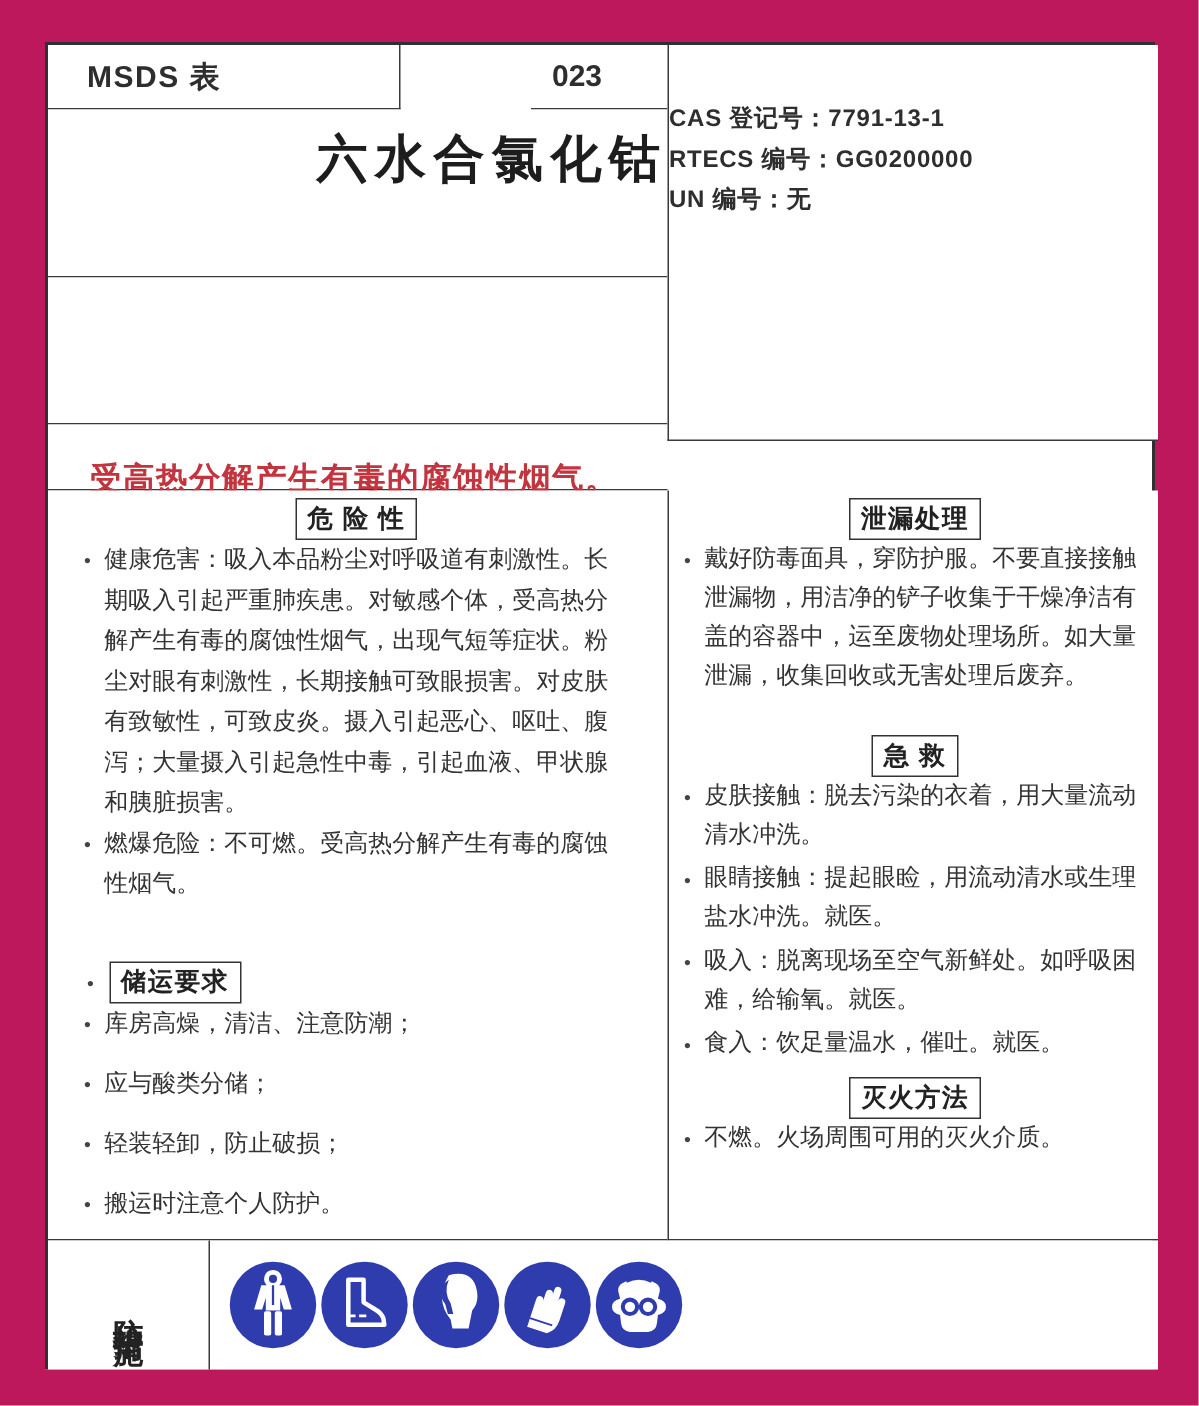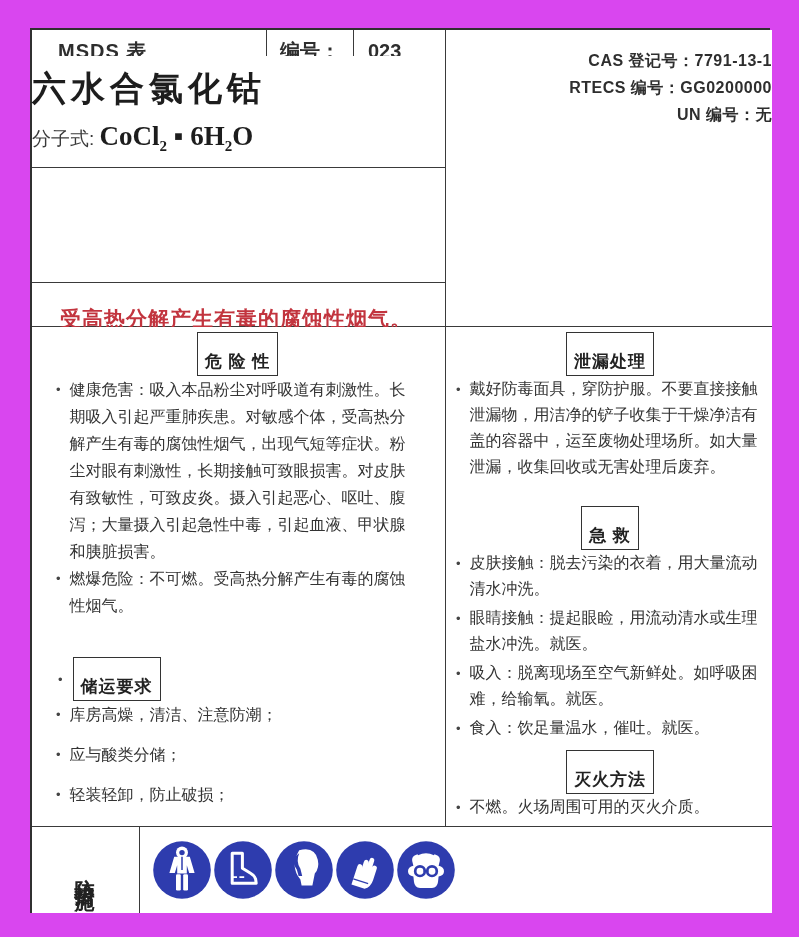--- a/index.html
+++ b/index.html
@@ -1,57 +1,57 @@
 <!DOCTYPE html>
 <html><head>
 <meta charset="utf-8">
 <style>
   html,body{margin:0;padding:0;}
   body{
     font-family:"Liberation Sans","DejaVu Sans",sans-serif;
     background:#f4f3f1;
     color:#2e2e2e;
   }
-  .stage{position:relative;width:799px;height:937px;background:#d946ef;overflow:hidden;}
+  .stage{position:relative;width:799px;height:937px;background:#be185d;overflow:hidden;}
   .sheet{
     position:absolute;left:30px;top:28px;width:740px;height:885px;
     background:#ffffff;border:2px solid #303030;box-sizing:border-box;
   }
   .cell{position:absolute;box-sizing:border-box;background:#fff;}
   .bb{border-bottom:1.5px solid #3a3a3a;}
   .br{border-right:1.5px solid #3a3a3a;}
   .bl{border-left:1.5px solid #3a3a3a;}
 
   
   .c-formtitle{left:0;top:0;width:235px;height:43px;display:flex;align-items:center;padding-left:26px;font-size:20px;font-weight:600;letter-spacing:1px;}
   .c-numlabel{left:235px;top:0;width:87px;height:43px;display:flex;align-items:center;justify-content:center;font-size:20px;font-weight:700;}
   .c-numvalue{left:322px;top:0;width:91px;height:43px;display:flex;align-items:center;padding-left:14px;font-size:20px;font-weight:600;}
 
   
-  .c-title{left:0;top:26px;width:413px;height:112px;text-align:left;}
+  .c-title{left:0;top:43px;width:413px;height:112px;text-align:right;}
   .chem-name{margin-top:10px;font-size:34px;font-weight:800;letter-spacing:5px;color:#1d1d1d;}
   .formula-line{margin-top:9px;font-size:19px;color:#3a3a3a;}
   .formula{font-family:"Liberation Serif","DejaVu Serif",serif;font-size:27px;font-weight:700;color:#1d1d1d;}
   .formula sub{font-size:15px;}
 
   .c-empty{left:0;top:155px;width:413px;height:98px;}
   .c-warning{left:0;top:253px;width:413px;height:44px;display:flex;align-items:center;padding-left:28px;
     font-size:21px;font-weight:700;letter-spacing:1px;}
 
   
-  .c-registry{left:413px;top:0;width:327px;height:297px;text-align:right;padding-top:17px;}
+  .c-registry{left:413px;top:0;width:327px;height:264px;text-align:left;padding-top:36px;}
   .registry-line{font-size:16px;font-weight:700;line-height:27px;letter-spacing:0.5px;}
 
   
   .c-left{left:0;top:297px;width:413px;height:500px;overflow:hidden;padding:0 26px 0 24px;}
   .c-right{left:413px;top:297px;width:327px;height:500px;overflow:hidden;padding:0 8px 0 10px;}
 
   .sec-head{display:flex;justify-content:center;}
   .sec-head.left-align{justify-content:flex-start;align-items:center;gap:10px;padding-left:2px;}
-  .sec-box{border:1.5px solid #333;padding:17px 7px 2px 7px;font-size:17px;font-weight:700;letter-spacing:1px;color:#222;}
+  .sec-box{border:1.5px solid #333;padding:1px 7px 2px 7px;font-size:17px;font-weight:700;letter-spacing:1px;color:#222;}
   .mt5{margin-top:5px;} .mt24{margin-top:24px;} .mt26{margin-top:26px;text-align:center;} .mt30{margin-top:30px;} .mt38{margin-top:38px;} .mt8{margin-top:8px;} .mt12{margin-top:12px;}
 
   ul.blist{list-style:none;margin:0;padding:0;}
   ul.blist li{display:flex;gap:9px;font-size:16px;line-height:27px;color:#333;}
   .c-right ul.blist li{line-height:26px;}
   ul.blist .bullet{flex:0 0 auto;font-size:13px;line-height:27px;color:#444;}
   ul.blist.spaced li{margin-bottom:13px;}
   ul.blist.tight li{margin-bottom:3px;}
   ul.blist li .txt{flex:1;}
 
@@ -63,32 +63,26 @@
 </style>
 </head>
 <body>
 
 <div class="stage">
   <div class="sheet">
 
     <div class="cell c-formtitle br bb">
       <span>MSDS 表</span>
     </div>
-    <div class="cell c-numlabel br bb">
-      <span>编号：</span>
-    </div>
     <div class="cell c-numvalue bb">
       <span>023</span>
     </div>
 
     <div class="cell c-title bb">
       <div class="chem-name">六水合氯化钴</div>
-      <div class="formula-line">
-        <span>分子式: </span><span class="formula"><span>CoCl</span><sub>2</sub><span> ▪ </span><span>6H</span><sub>2</sub><span>O</span></span>
-      </div>
     </div>
 
     <div class="cell c-empty bb"></div>
 
     <div class="cell c-warning bb">
       <span id="warning-text" style="color: rgb(194, 52, 62); margin-top: 29px;">受高热分解产生有毒的腐蚀性烟气。</span>
     </div>
 
     <div class="cell c-registry bl bb">
 

